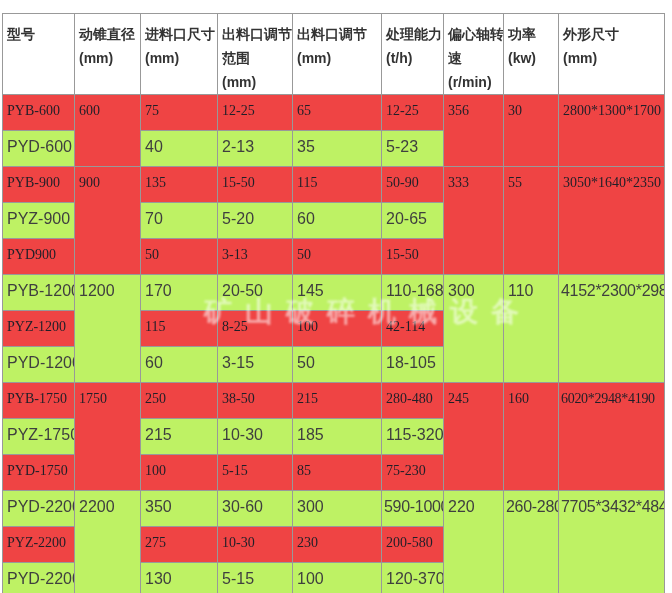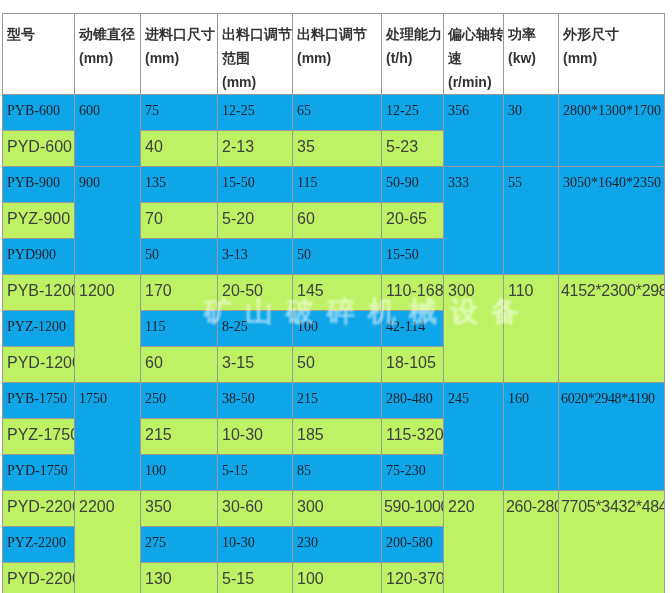--- a/index.html
+++ b/index.html
@@ -38,21 +38,21 @@
     font-size: 14px;
     color: #333333;
     padding: 8px 1px 0 4px;
   }
   th .hline { line-height: 24px; }
   tbody td { padding: 8px 1px 0 4px; }
   tr.serif td {
     font-family: "Liberation Serif", "DejaVu Serif", serif;
     font-size: 14px;
     color: #1f1f28;
-    background: #0ea5e9;
+    background: #ef4444;
   }
   tr.sans td {
     font-family: "Liberation Sans", "DejaVu Sans", sans-serif;
     font-size: 16px;
     color: #3f3f3f;
     background: #bef264;
     padding-top: 7px;
   }
   td.merged { background: #ffffff; }
   td.f-sans {

